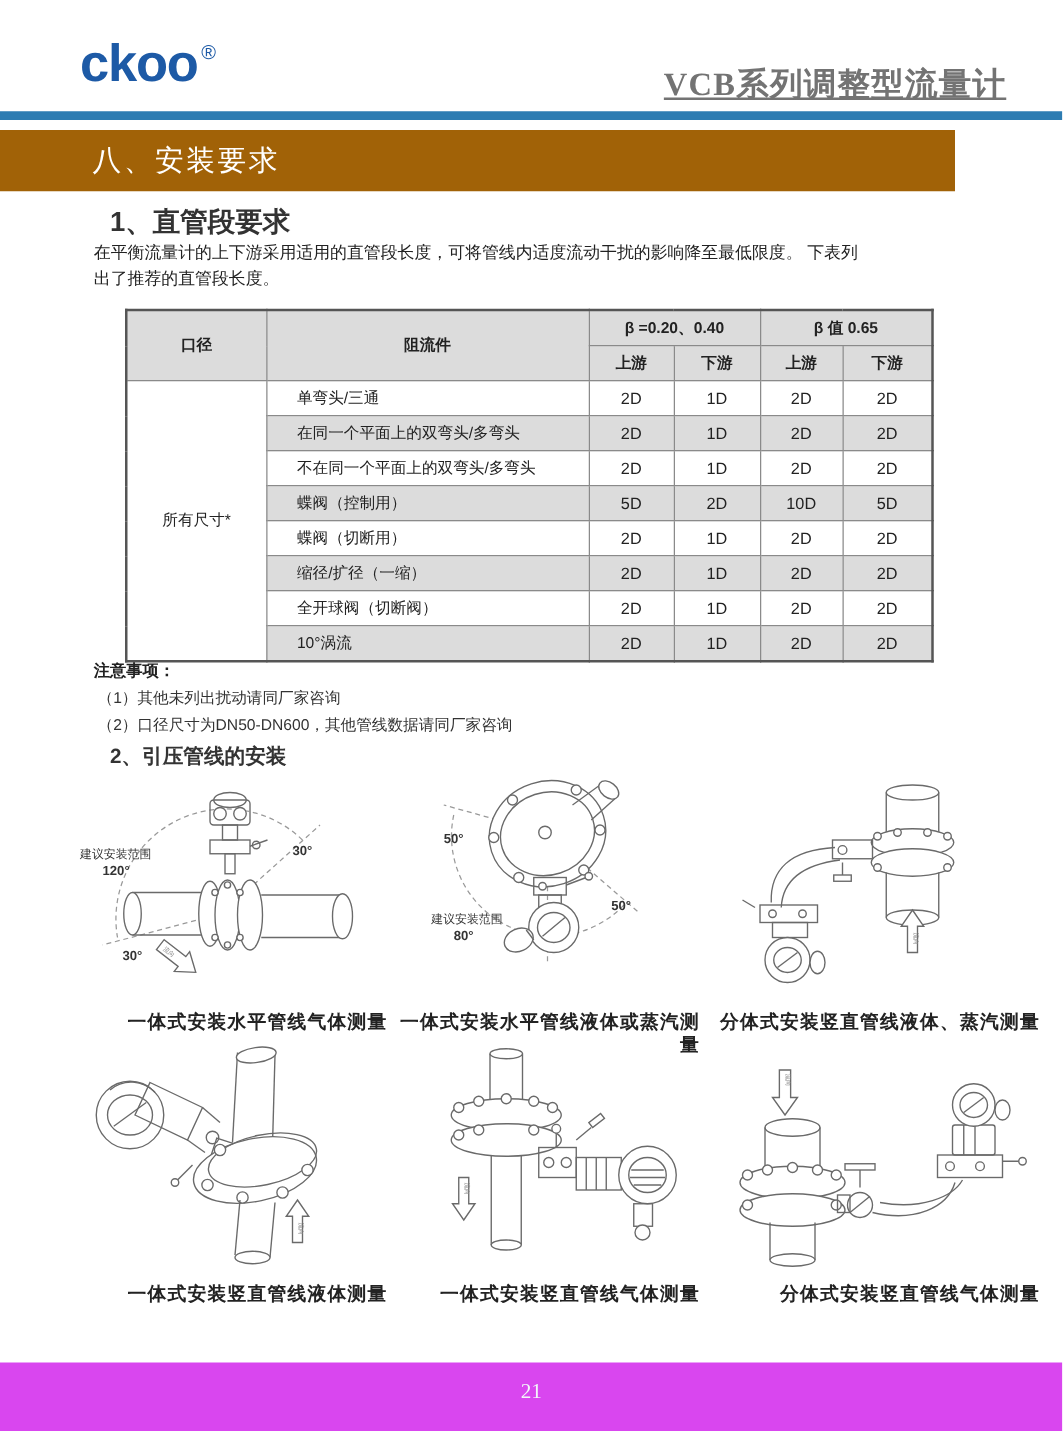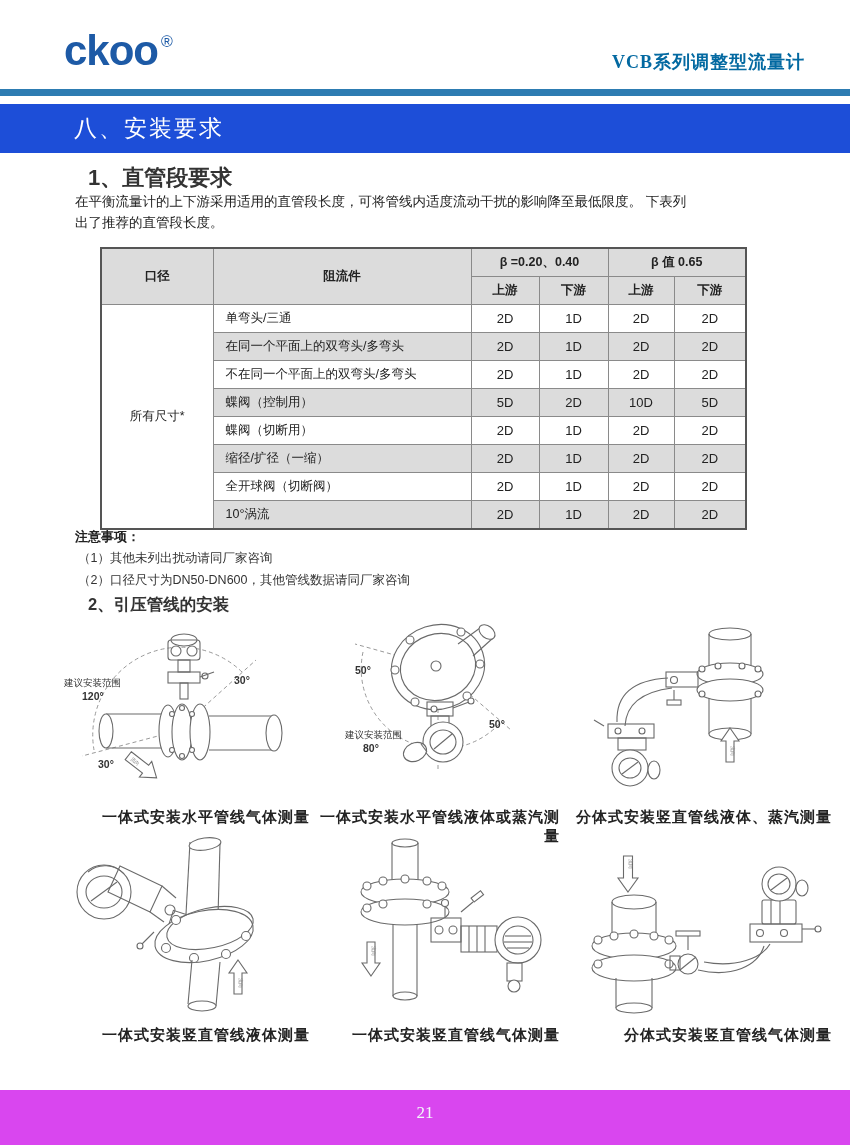--- a/index.html
+++ b/index.html
@@ -4,37 +4,37 @@
 <style>
   html,body{margin:0;padding:0;background:#fff;}
   .page{position:relative;width:850px;height:1145px;background:#ffffff;
         font-family:"Liberation Sans","DejaVu Sans",sans-serif;color:#222;overflow:hidden;}
 
   
   .logo{position:absolute;left:64px;top:30px;font-weight:bold;font-size:42px;
         color:#1d5aa6;letter-spacing:-1px;line-height:1;}
   .logo sup{font-size:16px;font-weight:normal;vertical-align:18px;margin-left:3px;}
   .doc-title{position:absolute;right:45px;top:50px;font-family:"Liberation Serif","DejaVu Serif",serif;
-        font-weight:bold;font-size:18px;color:#0369a1;letter-spacing:1px;}
+        font-weight:bold;font-size:26px;color:#737373;letter-spacing:1px;text-decoration:underline;}
   .rule{position:absolute;left:0;top:89px;width:850px;height:7px;background:#2d7cb2;}
-  .banner{position:absolute;left:0;top:104px;width:850px;height:49px;background:#1d4ed8;}
+  .banner{position:absolute;left:0;top:104px;width:764px;height:49px;background:#a16207;}
   .banner .banner-text{margin-left:74px;line-height:49px;font-size:23px;color:#ffffff;letter-spacing:2px;}
 
   
   .s1-title{position:absolute;left:88px;top:163px;font-size:22px;font-weight:bold;color:#333;}
   .body-text{position:absolute;left:75px;top:191px;width:715px;font-size:13.5px;line-height:21px;color:#222;}
   .notes-title{position:absolute;left:75px;top:528px;font-size:13px;font-weight:bold;color:#222;}
   .note-item{position:absolute;left:78px;font-size:12.5px;color:#333;}
   .s2-title{position:absolute;left:88px;top:594px;font-size:16.5px;font-weight:bold;color:#333;}
 
   
   table.straight{position:absolute;left:100px;top:247px;border-collapse:collapse;
         border:2px solid #555;font-size:12.5px;color:#222;table-layout:fixed;}
   table.straight td{border:1px solid #8a8a8a;height:27px;padding:0 4px;text-align:center;}
-  table.straight td.obstruction{text-align:left;padding-left:12px;}
+  table.straight td.obstruction{text-align:left;padding-left:24px;}
   table.straight td.val{font-weight:400;font-size:13px;}
   table.straight tr.shade td{background:#dcdcdc;}
   table.straight td.hdr{background:#dcdcdc;font-weight:600;}
   table.straight td.diam{background:#ffffff;}
 
   
   .dia-cell{position:absolute;}
   .dia-cell svg{display:block;}
   .caption{font-size:15px;font-weight:bold;color:#222;text-align:right;margin-top:4px;letter-spacing:1px;}
   .ln{stroke:#6a6a6a;stroke-width:1.1;fill:none;}

